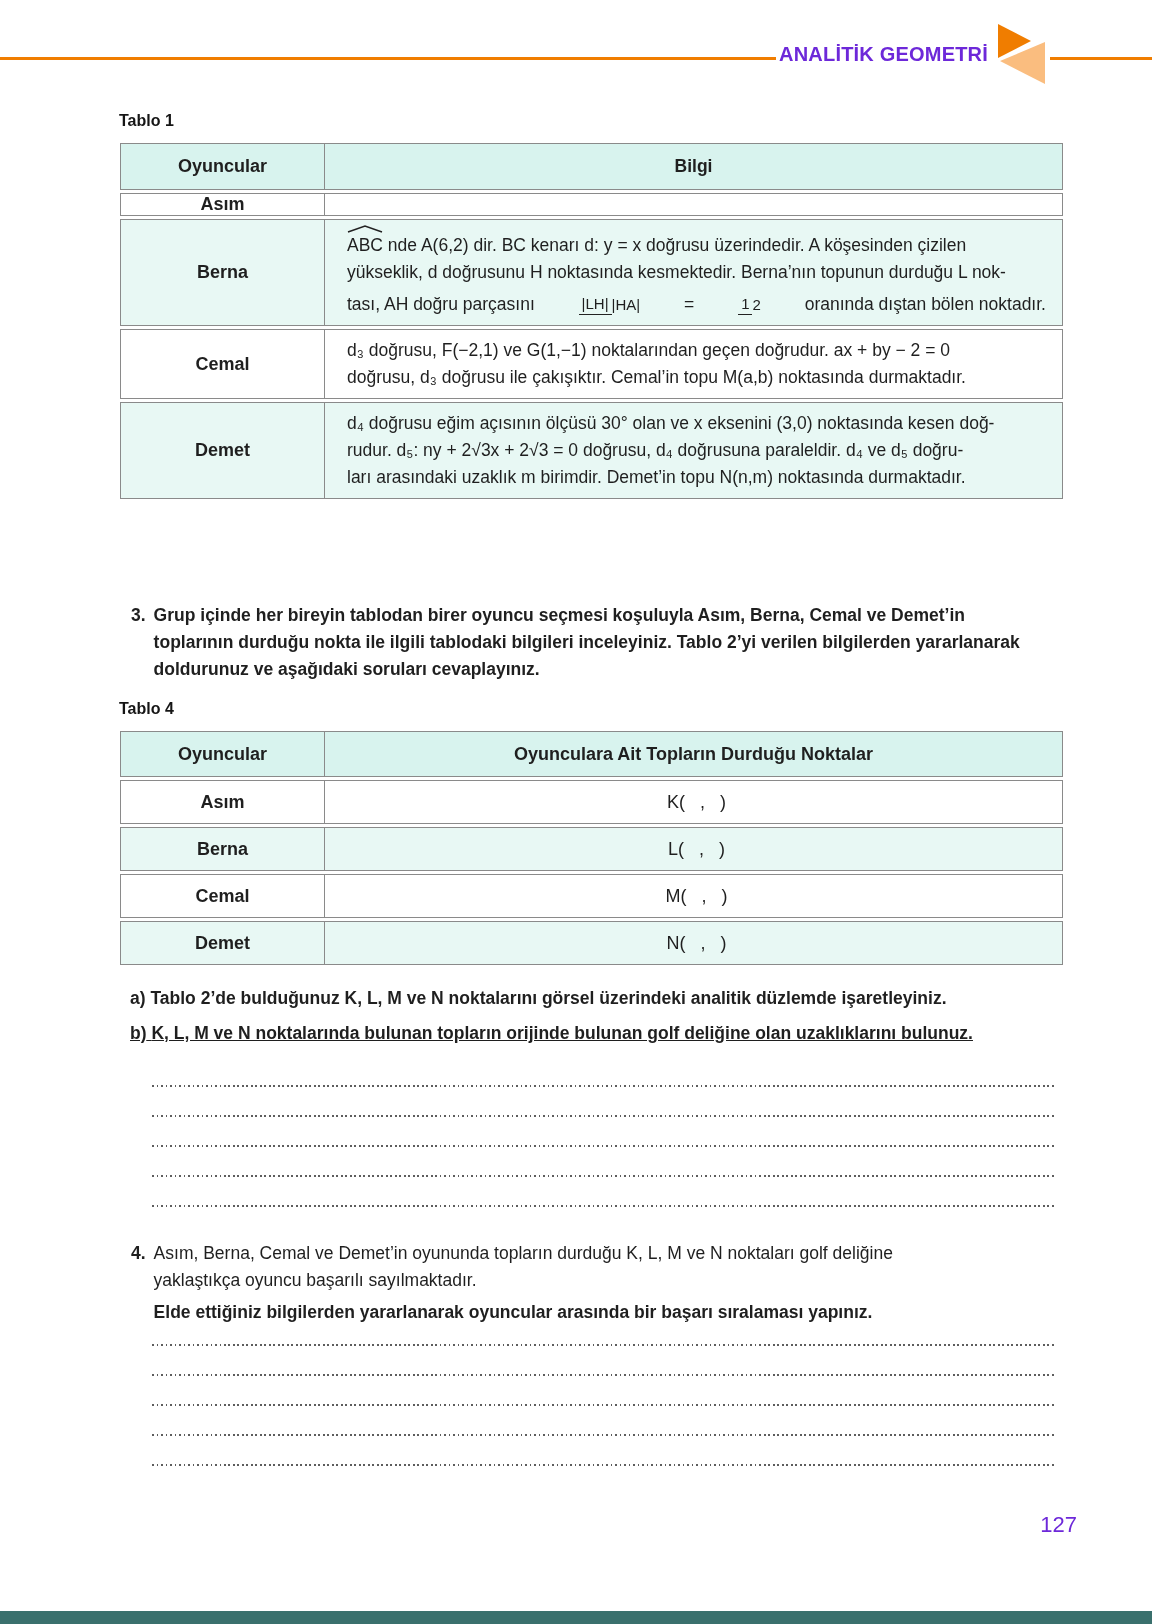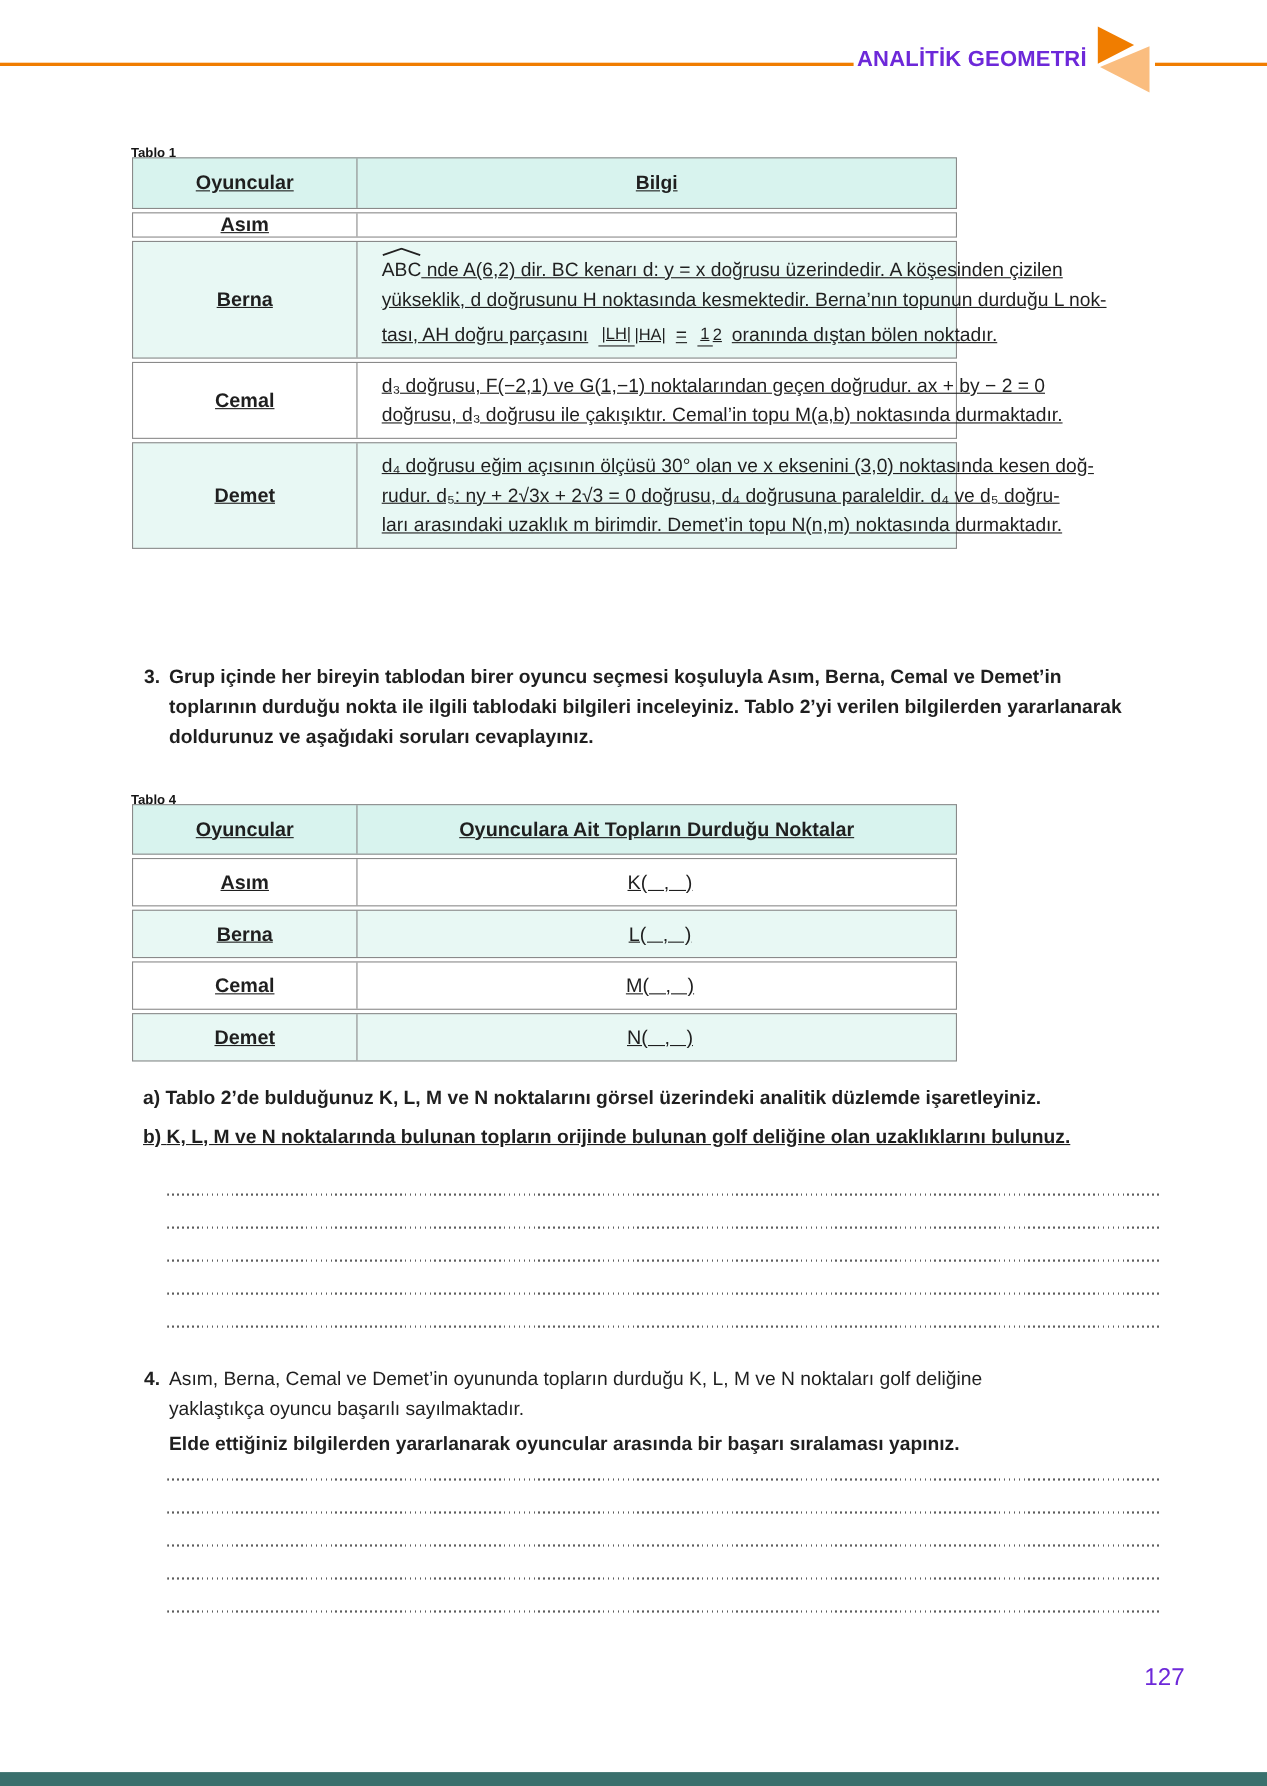--- a/index.html
+++ b/index.html
@@ -11,25 +11,25 @@
   
   .rule { position:absolute; height:3px; }
   .rule-left  { top:57px; left:0; width:776px; }
   .rule-right { top:57px; left:1050px; width:102px; }
   .page-title {
     position:absolute; top:43px; left:770px; width:218px; text-align:right;
     font-size:20px; letter-spacing:.2px; color:#6d28d9; white-space:nowrap;font-weight:bold;
   }
   .logo { position:absolute; left:990px; top:12px; }
   
-  .tbl-label { position:absolute; left:119px; font-size:12px; font-weight:bold; color:#151515;margin-top:20px; }
+  .tbl-label { position:absolute; left:119px; font-size:16px; font-weight:bold; color:#151515; }
   .lbl-1 { top:112px; }
   .lbl-2 { top:700px; }
   
-  .tbl { position:absolute; left:120px; width:750px;text-decoration:underline; }
+  .tbl { position:absolute; left:120px; width:943px; }
   .tbl1 { top:143px; }
   .tbl2 { top:731px; }
   .trow { display:flex; border:1px solid #8a8a8a; margin-bottom:3px; background:#ffffff; box-sizing:border-box; }
   .trow.hdr { font-weight:bold; }
   .trow.alt { }
   .name-cell {
     width:204px; flex:0 0 204px; border-right:1px solid #8a8a8a;
     display:flex; align-items:center; justify-content:center;
     font-weight:bold; font-size:18px; box-sizing:border-box;
   }
@@ -37,21 +37,21 @@
   .hdr .info-cell { display:flex; align-items:center; justify-content:center; padding:0; }
   .tbl1 .trow.hdr { height:47px; }
   .tbl2 .trow.hdr { height:46px; }
   .tbl2 .trow { height:44px; }
   .tbl2 .info-cell { display:flex; align-items:center; justify-content:center; white-space:pre; font-size:18px; }
   .info-line { white-space:nowrap; }
   
   .hat-wrap { position:relative; display:inline-block; }
   .hat-wrap svg { position:absolute; top:-7px; left:0; }
   
-  .frac-line { display:flex; align-items:center; gap:9px; margin-top:5px; white-space:nowrap; }
+  .frac-line { display:flex; align-items:center; gap:9px; margin-top:5px; white-space:nowrap;justify-content:space-between; }
   .frac { display:inline-flex; flex-direction:row; align-items:center; font-size:15px; line-height:1.2; }
   .frac .num { border-bottom:1.5px solid #222; padding:0 3px 1px; }
   .frac .den { padding-top:1px; }
   
   .question { position:absolute; left:131px; display:flex; font-size:17.5px; line-height:27px; }
   .q-marker { font-weight:bold; margin-right:8px; white-space:nowrap; }
   .q3 { top:602px; font-weight:bold; }
   .q3 .q-text { width:880px; }
   .q4 { top:1240px; }
   .q4 .q-text { width:810px; }

